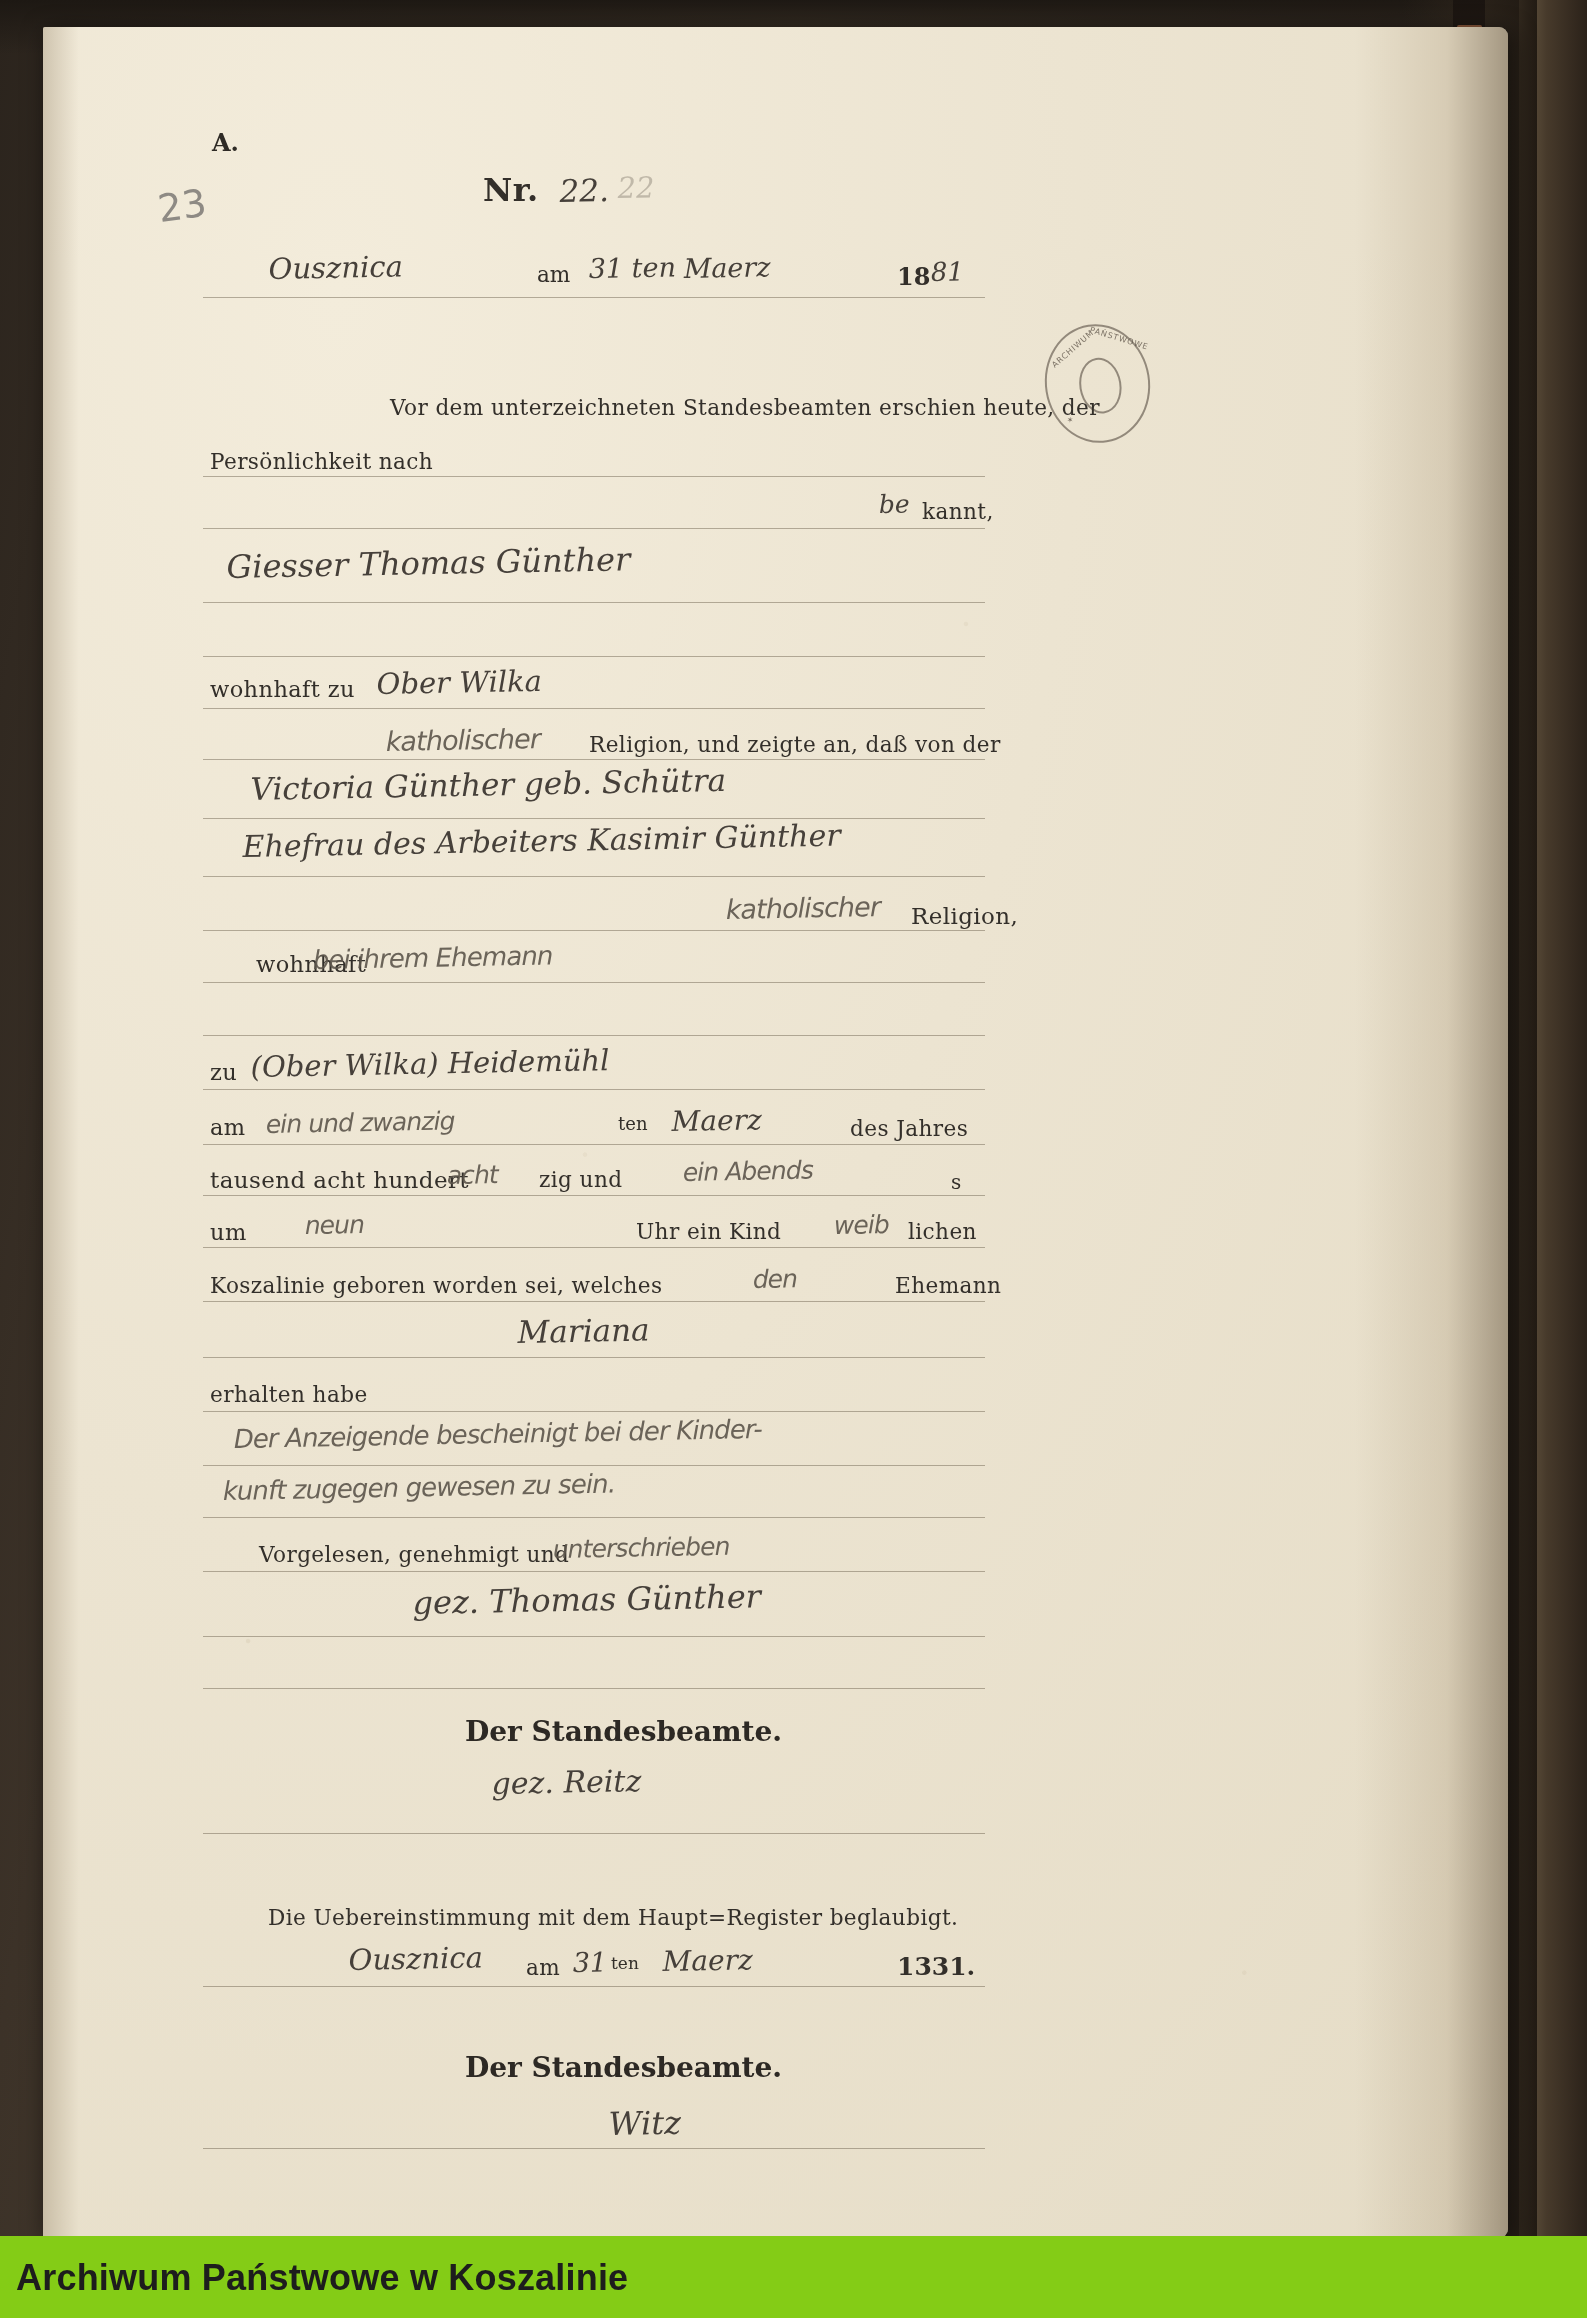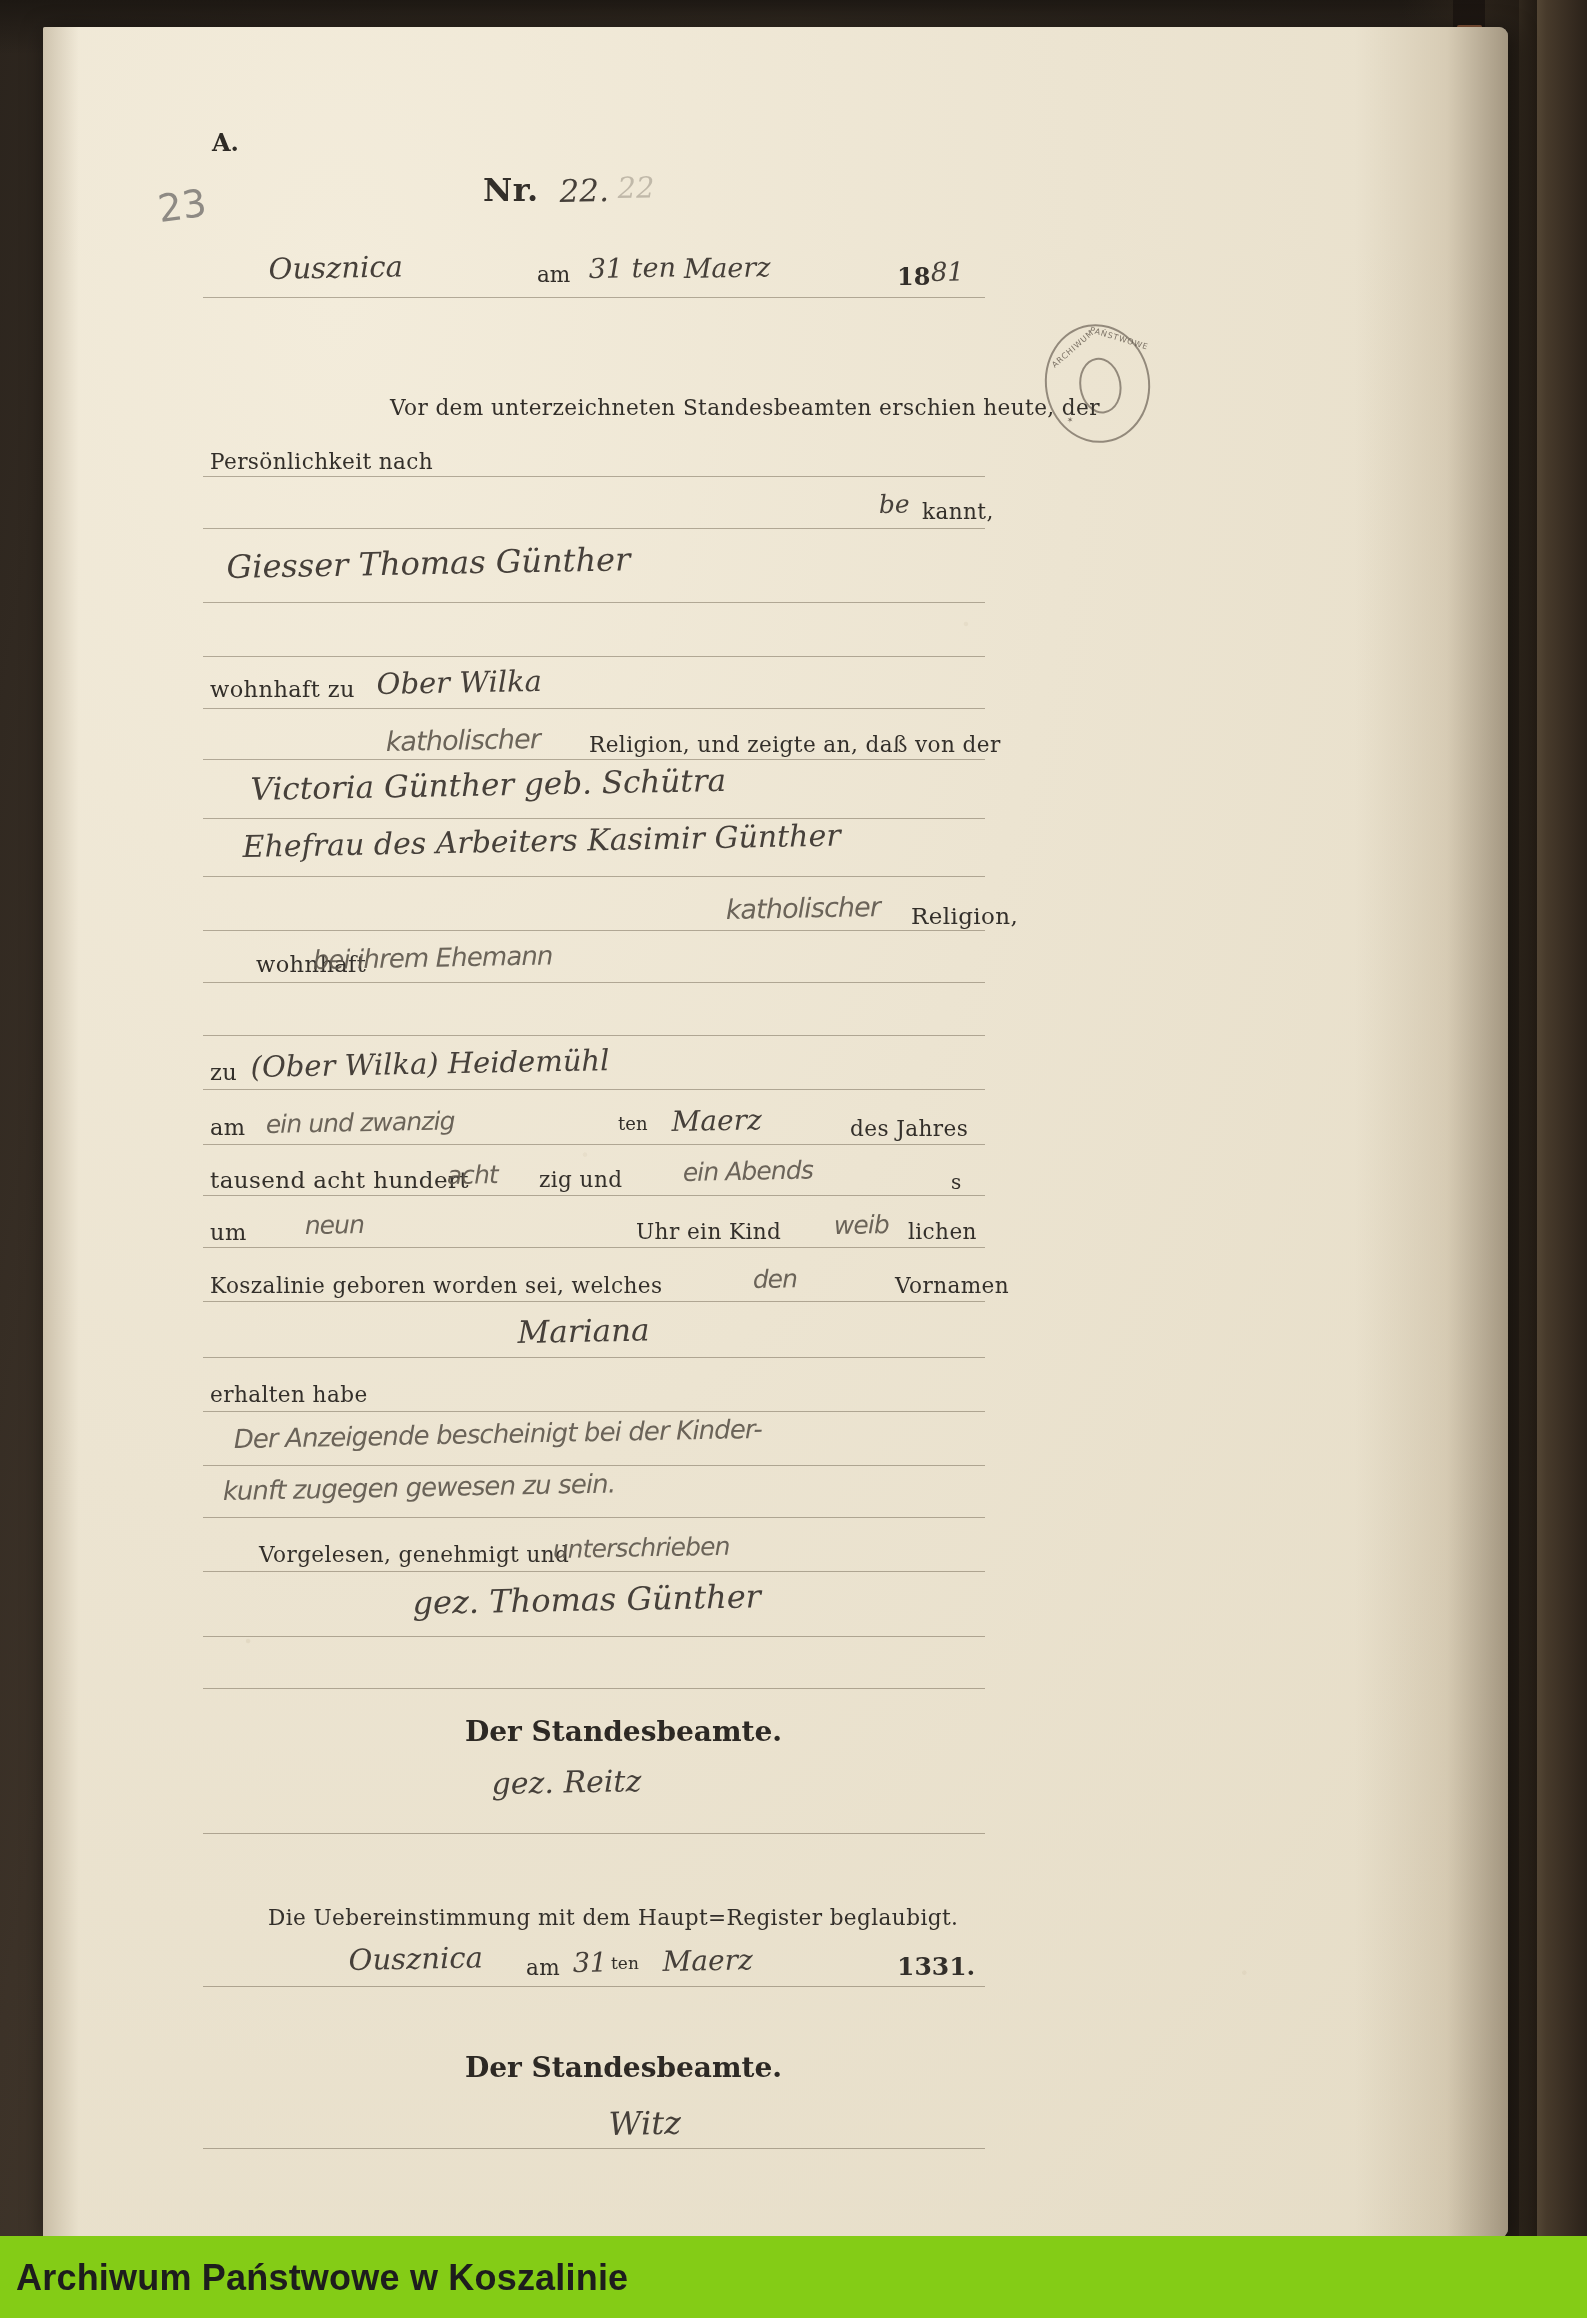--- a/index.html
+++ b/index.html
@@ -310,21 +310,21 @@
   <div class="rule" style="left:160px; top:1220px; width:782px;"></div>
   <div class="printed fraktur" style="left:167px; top:1192px; font-size:22.5px; font-weight:400;">um</div>
   <div class="hand scribble" style="left:262px; top:1184px; font-size:25px;">neun</div>
   <div class="printed fraktur" style="left:593px; top:1192px; font-size:21.6px; font-weight:400;">Uhr ein Kind</div>
   <div class="hand scribble" style="left:791px; top:1184px; font-size:25px;">weib</div>
   <div class="printed fraktur" style="left:865px; top:1192px; font-size:21.6px; font-weight:400;">lichen</div>
 
   <div class="rule" style="left:160px; top:1274px; width:782px;"></div>
   <div class="printed fraktur" style="left:167px; top:1246px; font-size:21.6px; font-weight:400;">Koszalinie geboren worden sei, welches</div>
   <div class="hand scribble" style="left:710px; top:1238px; font-size:25px;">den</div>
-  <div class="printed fraktur" style="left:852px; top:1246px; font-size:21.6px; font-weight:400;">Vornamen</div>
+  <div class="printed fraktur" style="left:852px; top:1246px; font-size:21.6px; font-weight:400;">Ehemann</div>
 
   <div class="rule" style="left:160px; top:1330px; width:782px;"></div>
   <div class="hand" style="left:475px; top:1287px; font-size:31px;">Mariana</div>
 
   <div class="rule" style="left:160px; top:1384px; width:782px;"></div>
   <div class="printed fraktur" style="left:167px; top:1355px; font-size:21.6px; font-weight:400;">erhalten habe</div>
 
   <div class="rule" style="left:160px; top:1438px; width:782px;"></div>
   <div class="hand scribble" style="left:191px; top:1397px; font-size:26px;">Der Anzeigende bescheinigt bei der Kinder-</div>
 

